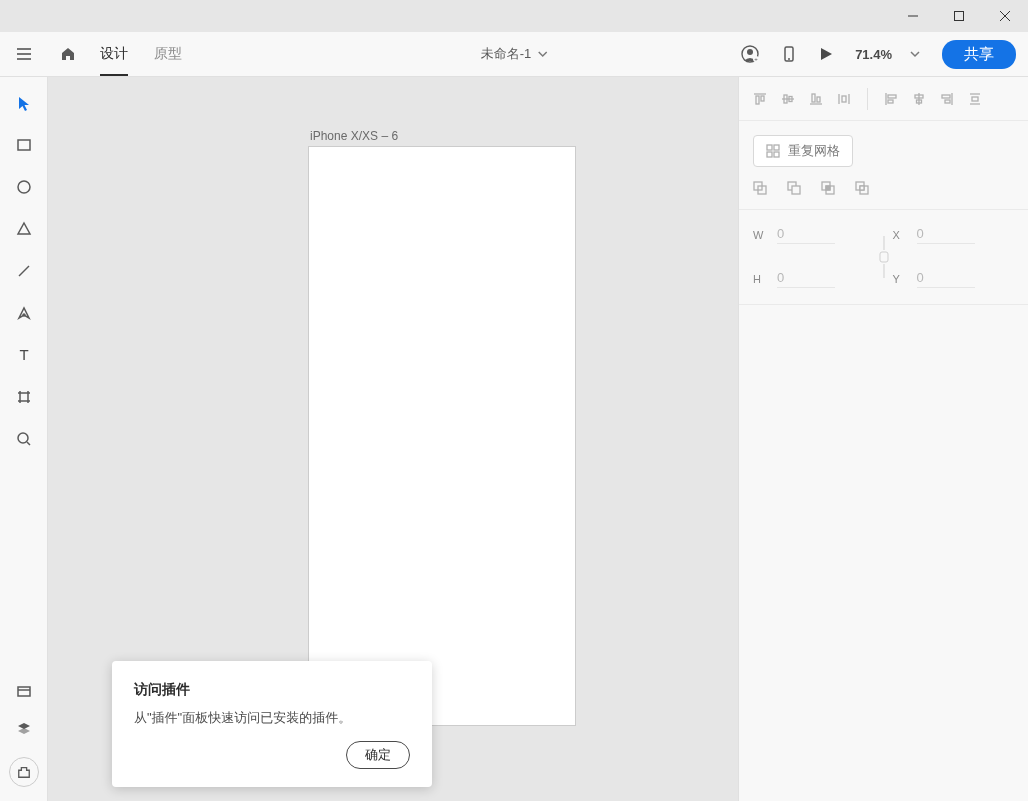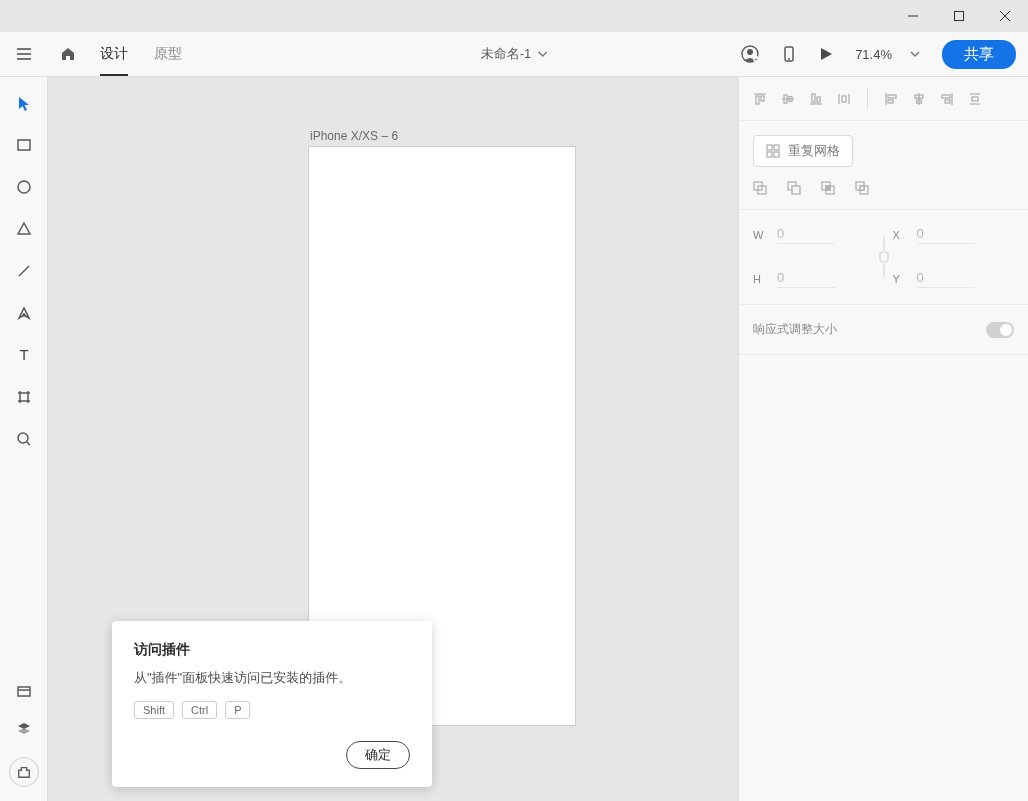--- a/index.html
+++ b/index.html
@@ -14,21 +14,21 @@
   
   .topbar{height:45px;display:flex;align-items:center;background:#f8f8f8;border-bottom:1px solid #e0e0e0;position:relative;}
   .topbar .hamburger{width:48px;display:flex;justify-content:center;align-items:center;height:100%;}
   .topbar .home{width:40px;display:flex;justify-content:center;align-items:center;height:100%;color:#4c4c4c;}
   .tabs{display:flex;height:100%;align-items:center;gap:26px;margin-left:12px;}
   .tab{font-size:14px;color:#8a8a8a;height:100%;display:flex;align-items:center;position:relative;}
   .tab.active{color:#2c2c2c;}
   .tab.active::after{content:"";position:absolute;bottom:0;left:0;right:0;height:2px;background:#2c2c2c;}
   .doc-title{position:absolute;left:50%;transform:translateX(-50%);display:flex;align-items:center;gap:6px;font-size:13px;color:#5a5a5a;}
   .right-cluster{margin-left:auto;display:flex;align-items:center;gap:22px;padding-right:12px;}
-  .zoom{display:flex;align-items:center;gap:18px;font-size:13px;color:#4a4a4a;}
+  .zoom{display:flex;align-items:center;gap:18px;font-size:13px;color:#4a4a4a;font-weight:bold;}
   .share-btn{background:#1473e6;color:#fff;border:none;border-radius:14px;padding:5px 22px;font-size:15px;}
 
   
   .body{flex:1;display:flex;min-height:0;}
   .left-tools{width:48px;background:#f8f8f8;border-right:1px solid #e0e0e0;display:flex;flex-direction:column;align-items:center;padding-top:16px;gap:22px;position:relative;}
   .left-tools .tool{width:20px;height:20px;display:flex;align-items:center;justify-content:center;color:#5a5a5a;}
   .left-tools .tool.active{color:#1473e6;}
   .left-tools .bottom{position:absolute;bottom:14px;display:flex;flex-direction:column;gap:18px;align-items:center;}
   .tool-circle{width:30px;height:30px;border:1px solid #ccc;border-radius:50%;display:flex;align-items:center;justify-content:center;}
 
@@ -221,25 +221,20 @@
       </div>
     </div>
 
     <div class="canvas">
       <div class="artboard-label">iPhone X/XS – 6</div>
       <div class="artboard"></div>
 
       <div class="popover">
         <h4>访问插件</h4>
         <p>从"插件"面板快速访问已安装的插件。</p>
-        <div class="keys">
-          <span class="key">Shift</span>
-          <span class="key">Ctrl</span>
-          <span class="key">P</span>
-        </div>
         <button class="ok">确定</button>
         <div style="clear:both"></div>
       </div>
     </div>
 
     <div class="inspector">
       <div class="insp-row align">
         <div class="grp">
           <span>
               <svg class="ico-s" viewBox="0 0 14 14">
@@ -361,21 +356,17 @@
         <div class="dimfield">
             <span class="lab">H</span>
             <span class="val">0</span>
           </div>
         <div class="dimfield">
             <span class="lab">Y</span>
             <span class="val">0</span>
           </div>
       </div>
 
-      <div class="insp-row resp">
-        <span>响应式调整大小</span>
-        <div class="toggle"></div>
-      </div>
 
     </div>
 
   </div>
 </div>
 
 </body></html>

